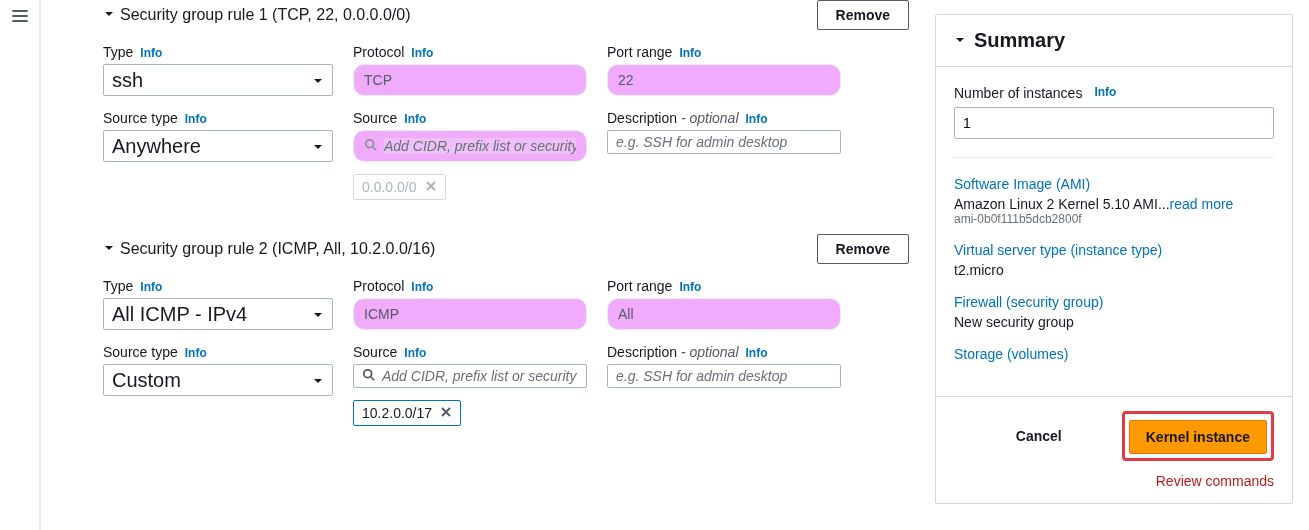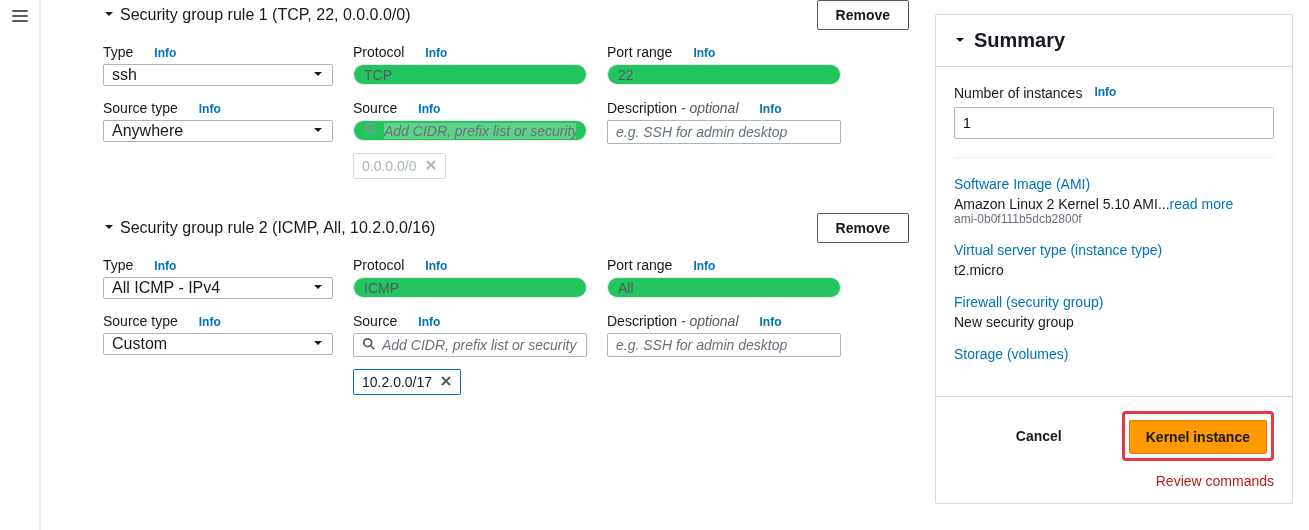--- a/index.html
+++ b/index.html
@@ -15,28 +15,28 @@
     .rule-header { display: flex; align-items: center; justify-content: space-between; margin-bottom: 14px; }
     .rule-title-wrap { display: flex; align-items: center; gap: 5px; }
     .caret { cursor: pointer; }
     .rule-title { font-size: 16px; font-weight: 400; color: #16191f; }
     .btn-outline { background: #ffffff; border: 1px solid #545b64; color: #16191f; font-weight: 700; font-size: 14px; padding: 6px 18px; cursor: pointer; border-radius: 2px; }
 
     .field-row { display: flex; gap: 20px; margin-bottom: 14px; }
     .field-col { display: flex; flex-direction: column; gap: 4px; }
     .w230 { width: 230px; }
     .w234 { width: 234px; }
-    .label-line { display: flex; align-items: baseline; gap: 21px; font-size: 14px; color: #16191f; }
+    .label-line { display: flex; align-items: baseline; gap: 7px; font-size: 14px; color: #16191f; }
     .optional { font-style: italic; color: #545b64; }
     .info-link { color: #0073bb; font-size: 12px; font-weight: 700; cursor: pointer; }
 
     .select { position: relative; }
-    .select-box { border: 1px solid #aab7b8; background: #ffffff; height: 22px; display: flex; align-items: center; padding: 0 8px; font-size: 16px; color: #16191f; cursor: pointer; border-radius: 2px; }
+    .select-box { border: 1px solid #aab7b8; background: #ffffff; height: 32px; display: flex; align-items: center; padding: 0 8px; font-size: 20px; color: #16191f; cursor: pointer; border-radius: 2px; }
     .select-box .caret-down { margin-left: auto; }
-    .textbox-disabled { border: 1px solid #eaeded; background: #22c55e; height: 21px; display: flex; align-items: center; padding: 0 10px; font-size: 14px; color: #545b64; border-radius: 11px; }
+    .textbox-disabled { border: 1px solid #eaeded; background: #f0abfc; height: 32px; display: flex; align-items: center; padding: 0 10px; font-size: 14px; color: #545b64; border-radius: 11px; }
     .textbox { border: 1px solid #aab7b8; background: #ffffff; height: 24px; display: flex; align-items: center; padding: 0 8px; font-size: 14px; color: #16191f; border-radius: 2px; }
     .textbox input { border: none; outline: none; width: 100%; font-size: 14px; font-style: italic; color: #687078; }
     .textbox input::placeholder { font-style: italic; color: #687078; }
     .search-input { display: flex; align-items: center; gap: 6px; }
     .search-input input { border: none; outline: none; width: 100%; font-size: 14px; font-style: italic; }
     .search-input input::placeholder { font-style: italic; color: #687078; }
     .mag { flex-shrink: 0; }
 
     .chip-row { display: flex; gap: 6px; margin-top: 8px; }
     .chip { display: inline-flex; align-items: center; gap: 8px; border: 1px solid #aab7b8; padding: 4px 8px; font-size: 14px; border-radius: 2px; cursor: default; }

